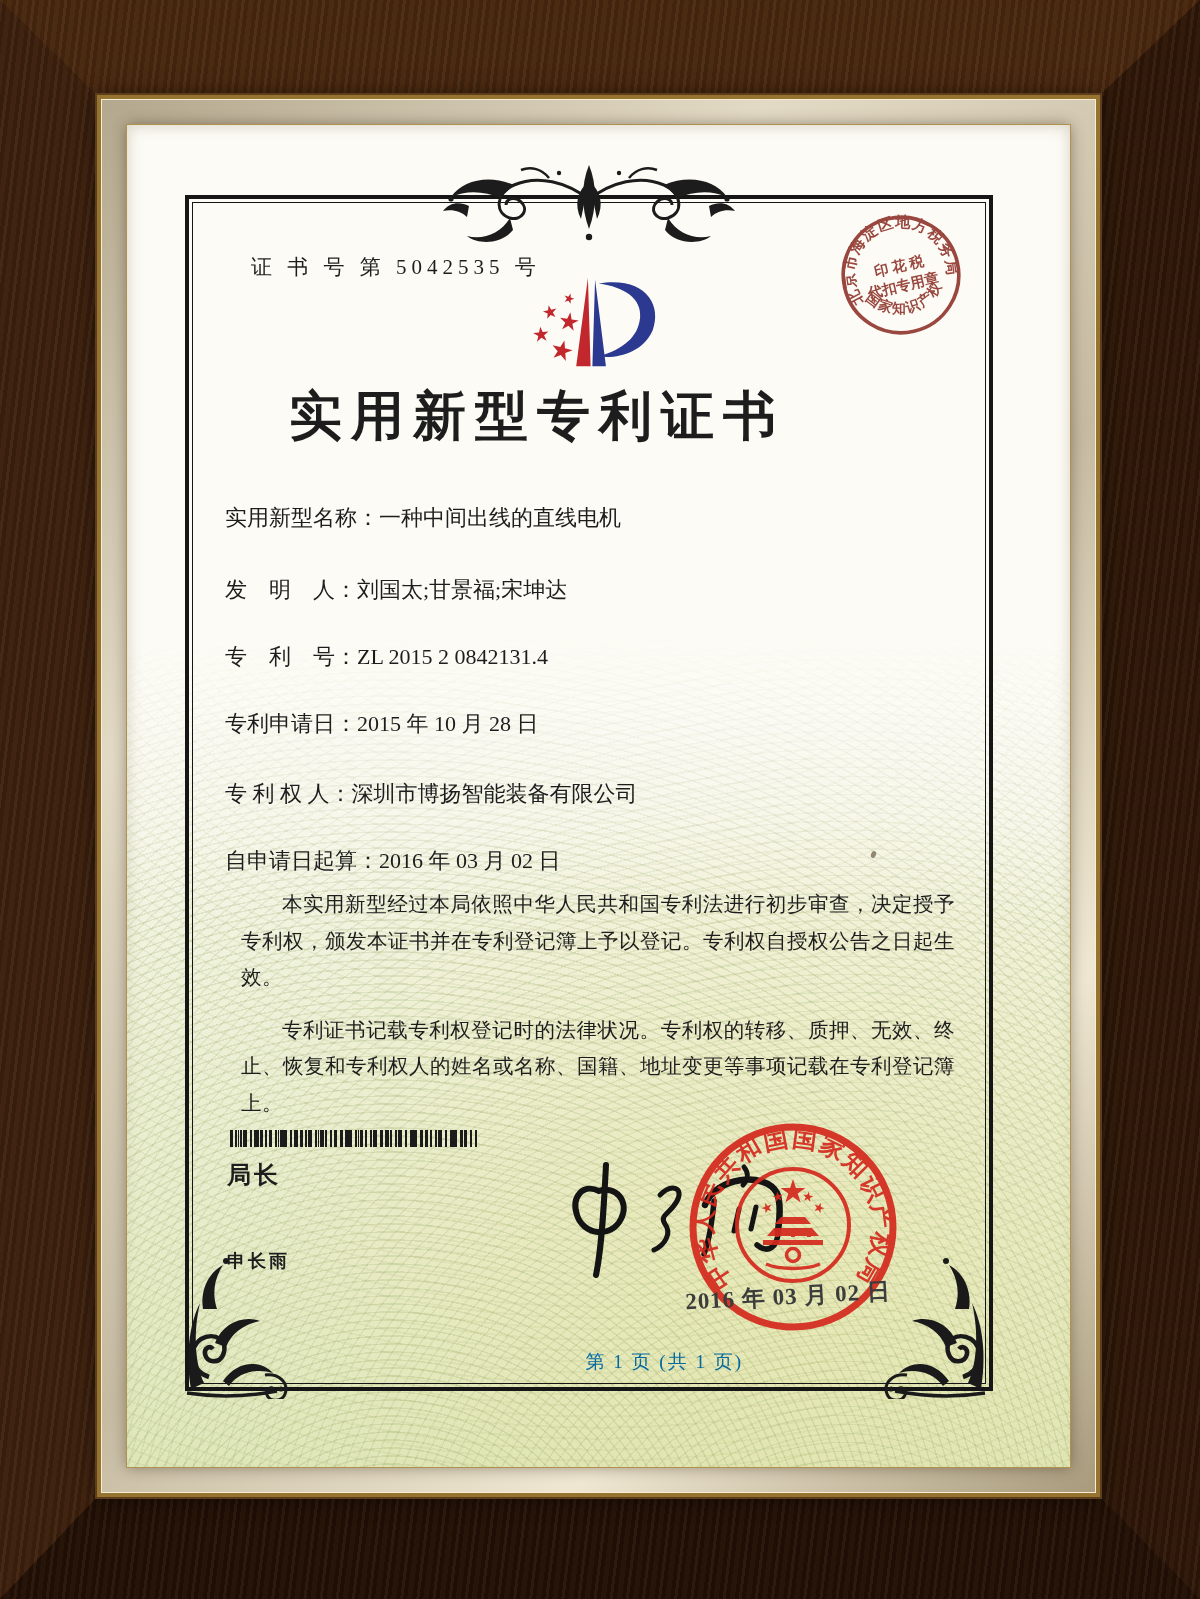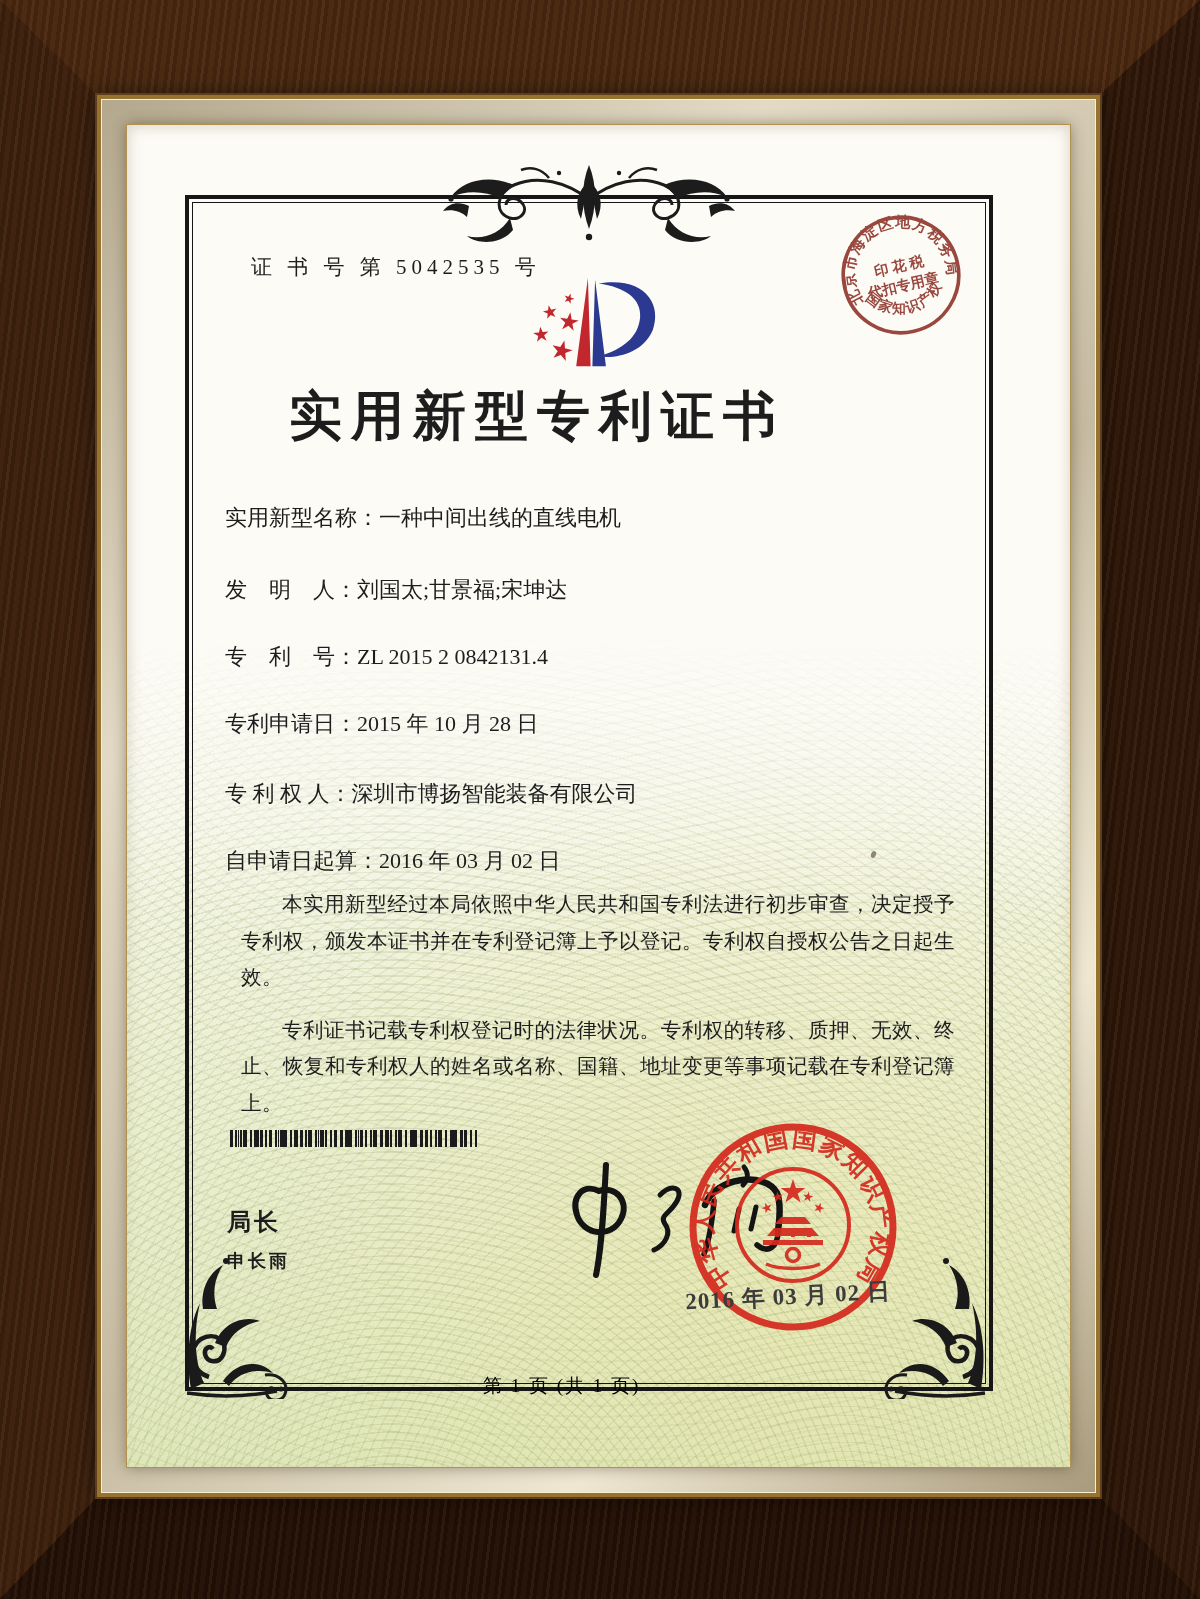--- a/index.html
+++ b/index.html
@@ -44,30 +44,30 @@
   .field{position:absolute;left:98px;white-space:nowrap;font-size:22px;}
   .f0{top:378px}.f1{top:450px}.f2{top:517px}.f3{top:584px}.f4{top:654px}.f5{top:721px}
   .paras{position:absolute;left:98px;top:745px;width:746px;
          font-size:20.5px;line-height:36.5px;text-align:justify;letter-spacing:.4px;}
   .paras p{margin:16px;text-indent:2em;}
   .barcode{position:absolute;left:103px;top:1005px;width:247px;height:17px;
          background:
            repeating-linear-gradient(90deg,#1b1b1b 0 2px,transparent 2px 5px),
            repeating-linear-gradient(90deg,#1b1b1b 0 1px,transparent 1px 8px),
            repeating-linear-gradient(90deg,#1b1b1b 0 3px,transparent 3px 13px);}
-  .officer-title{position:absolute;left:100px;top:1081px;font-size:24px;font-weight:bold;
+  .officer-title{position:absolute;left:100px;top:1034px;font-size:24px;font-weight:bold;
          font-family:"Liberation Sans","DejaVu Sans",sans-serif;letter-spacing:3px;}
   .officer-name{position:absolute;left:100px;top:1124px;font-size:18px;font-weight:bold;
          font-family:Liberation Sans, sans-serif;letter-spacing:3px;}
   .signature{position:absolute;left:420px;top:1026px;}
   .seal{position:absolute;left:551px;top:987px;opacity:.93;}
   .seal-date{position:absolute;left:556px;top:1156px;width:210px;text-align:center;
          font-size:23px;font-weight:bold;color:#3c3c3c;transform:rotate(-3deg);letter-spacing:1px;}
-  .footer-page{position:absolute;left:356px;top:1224px;width:260px;text-align:left;
-         font-size:19px;letter-spacing:2px;color:#000000;margin-top:24px;}
+  .footer-page{position:absolute;left:356px;top:1224px;width:260px;text-align:right;
+         font-size:19px;letter-spacing:2px;color:#0369a1;}
   .tax-stamp{position:absolute;left:707px;top:83px;transform:rotate(-13deg);opacity:.88;}
   .ornament-top{position:absolute;left:282px;top:16px;}
   .corner-bl{position:absolute;left:52px;top:1124px;}
   .corner-br{position:absolute;left:716px;top:1124px;}
   .logo{position:absolute;left:370px;top:123px;}
   .ink-speck{position:absolute;left:744px;top:726px;width:5px;height:7px;border-radius:50%;
          background:#5e4c38;opacity:.65;transform:rotate(20deg);}
 </style>
 </head>
 <body>

